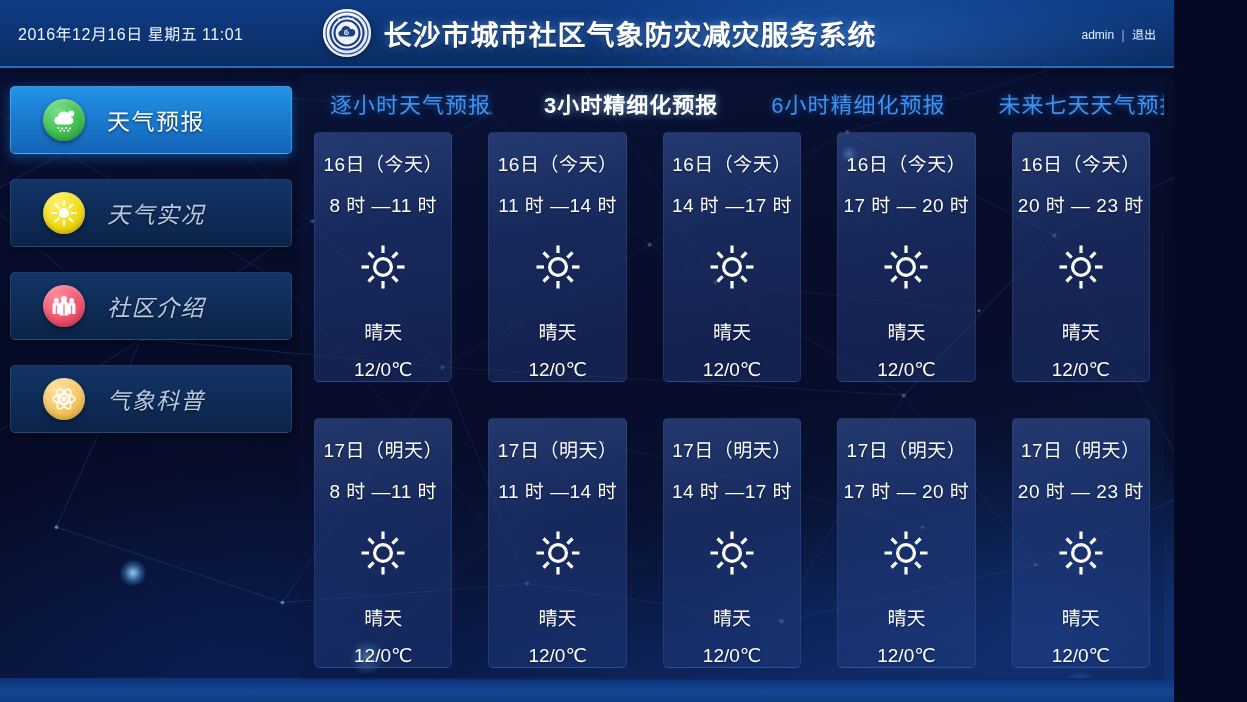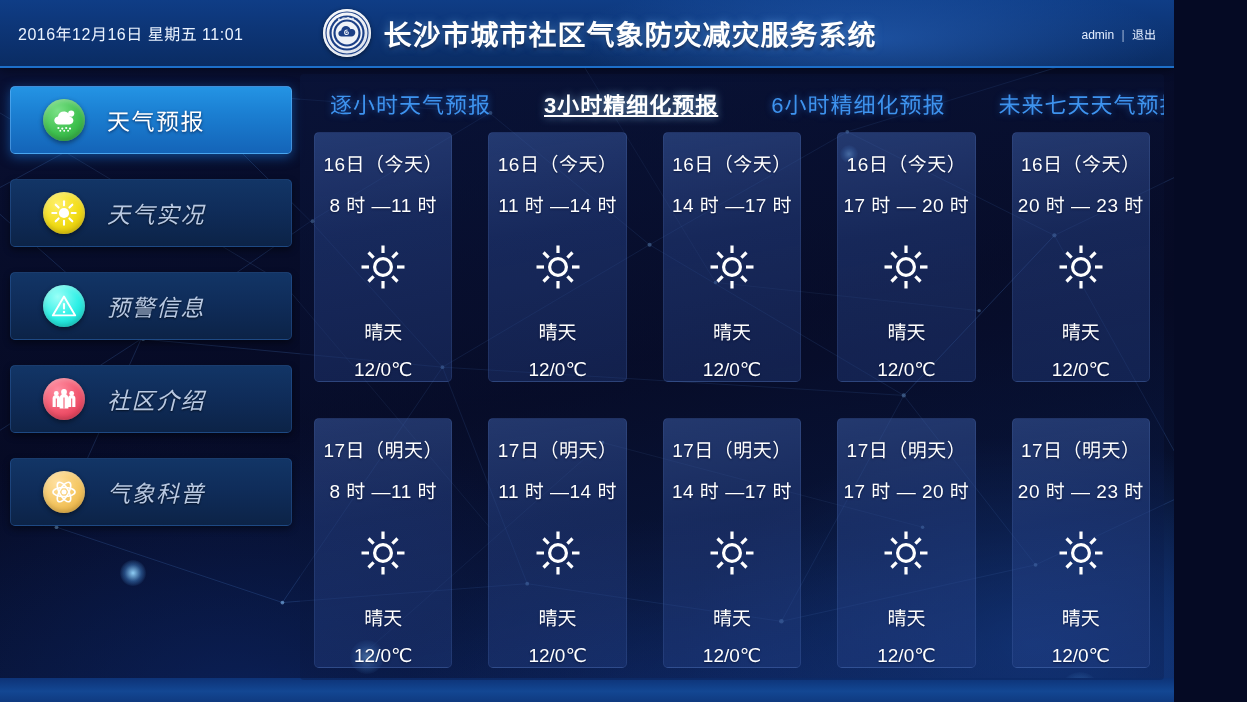--- a/index.html
+++ b/index.html
@@ -128,21 +128,20 @@
     gap:21px;
   }
   .tab {
     font-size:22px; letter-spacing:1px; white-space:nowrap;
     padding:4px 16px; cursor:pointer; border-radius:3px;
   }
   .tab.inactive { color:#3e93ee; text-shadow:0 0 7px rgba(40,120,230,0.65); }
   .tab.active {
     color:#ffffff; font-weight:bold;
     text-shadow:0 0 9px rgba(150,210,255,0.7), 0 1px 2px rgba(0,10,40,0.8);
-    text-decoration:underline;
   }
 
   .cards-grid {
     padding:0 14px;
     display:grid;
     grid-template-columns:repeat(5, 1fr);
     grid-template-rows:repeat(2, 250px);
     column-gap:6px;
     row-gap:10px;
     gap:36px;
@@ -305,30 +304,20 @@
               <line x1="5.7" y1="5.7" x2="8.6" y2="8.6"></line>
               <line x1="19.4" y1="19.4" x2="22.3" y2="22.3"></line>
               <line x1="5.7" y1="22.3" x2="8.6" y2="19.4"></line>
               <line x1="19.4" y1="8.6" x2="22.3" y2="5.7"></line>
             </g>
           </svg>
         </span>
         <span class="nav-label">天气实况</span>
       </div>
 
-      <div class="nav-item inactive">
-        <span class="nav-icon" style="background:radial-gradient(circle at 35% 28%, #9bfff7 0%, #2ef0e6 52%, #09c7bd 100%);">
-          <svg width="28" height="28" viewBox="0 0 28 28" aria-hidden="true">
-            <path d="M14 4.6 L25.2 23.4 H2.8 Z" fill="none" stroke="#ffffff" stroke-width="1.9" stroke-linejoin="round"></path>
-            <rect x="12.95" y="11" width="2.1" height="6.4" rx="1" fill="#ffffff"></rect>
-            <circle cx="14" cy="20.1" r="1.25" fill="#ffffff"></circle>
-          </svg>
-        </span>
-        <span class="nav-label">预警信息</span>
-      </div>
 
       <div class="nav-item inactive">
         <span class="nav-icon" style="background:radial-gradient(circle at 35% 28%, #ff8ca0 0%, #f2576f 52%, #d42d49 100%);">
           <svg width="28" height="26" viewBox="0 0 28 26" aria-hidden="true">
             <g fill="#ffffff">
               <circle cx="6.3" cy="7.4" r="2.4"></circle>
               <path d="M2.6 21V12.6a3.7 3.7 0 0 1 7.4 0V21z"></path>
               <circle cx="21.7" cy="7.4" r="2.4"></circle>
               <path d="M18 21V12.6a3.7 3.7 0 0 1 7.4 0V21z"></path>
               <circle cx="14" cy="5.9" r="2.9"></circle>

